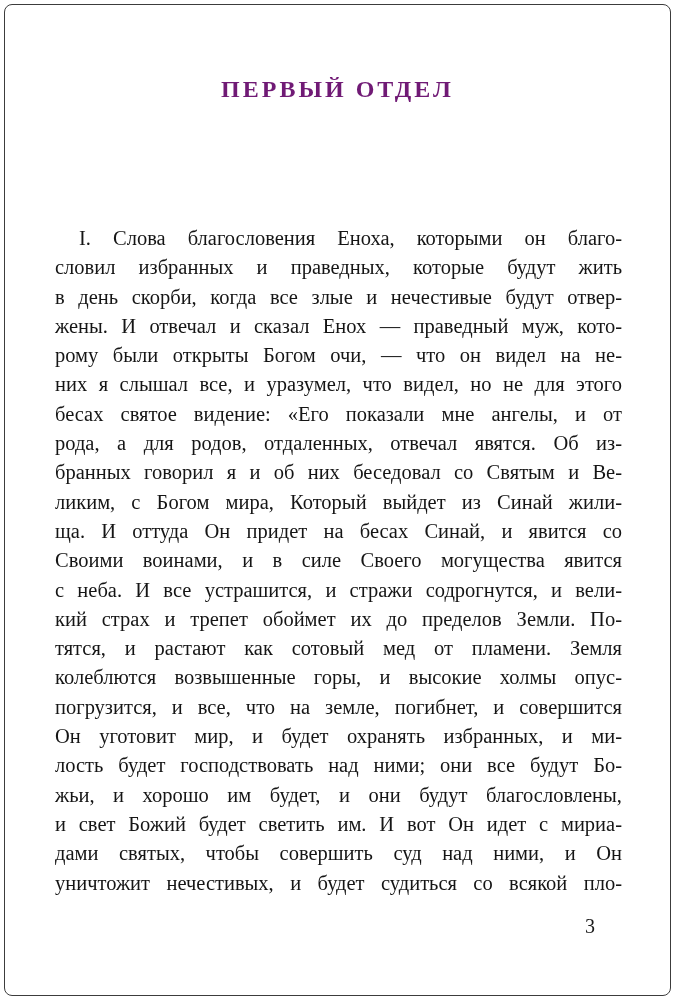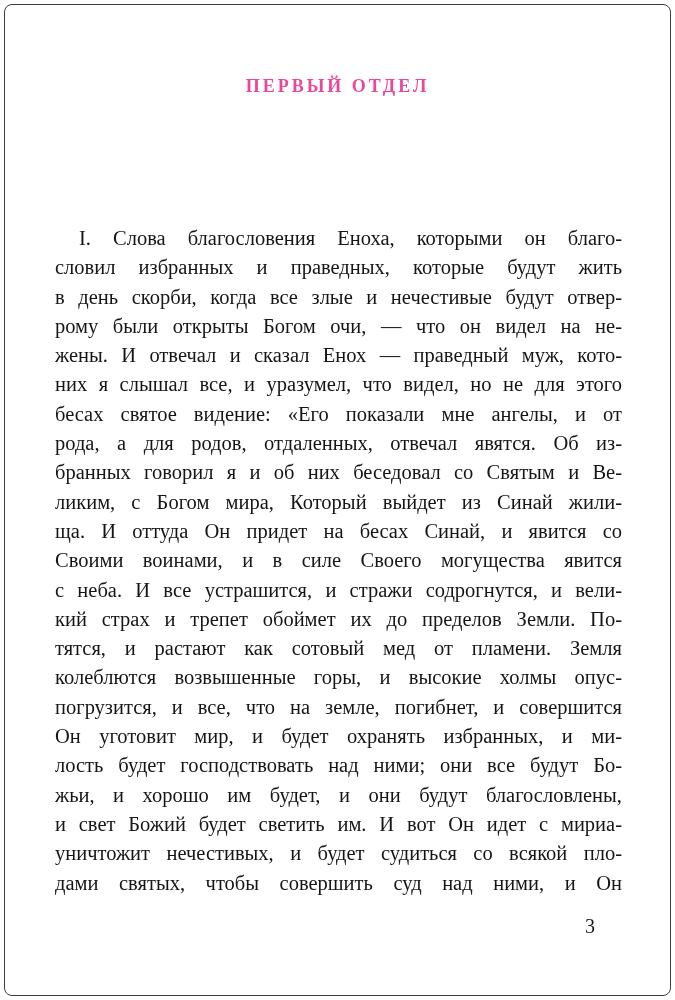--- a/index.html
+++ b/index.html
@@ -26,24 +26,24 @@
     border-radius: 8px;
     pointer-events: none;
   }
   .section-title {
     position: absolute;
     top: 76px;
     left: 0;
     right: 0;
     margin: 0;
     text-align: center;
-    font-size: 18px;
+    font-size: 24px;
     font-weight: bold;
     letter-spacing: 3px;
-    color: #ec4899;
+    color: #701a75;
   }
   .body-text {
     position: absolute;
     top: 224px;
     left: 55px;
     width: 567px;
     font-size: 20.5px;
     line-height: 29.3px;
     color: #151515;
   }
@@ -70,36 +70,36 @@
 
 <div class="page">
   <div class="page-frame"></div>
 
   <h1 class="section-title">ПЕРВЫЙ ОТДЕЛ</h1>
 
   <div class="body-text">
     <span class="body-line first">I. Слова благословения Еноха, которыми он благо-</span>
     <span class="body-line">словил избранных и праведных, которые будут жить</span>
     <span class="body-line">в день скорби, когда все злые и нечестивые будут отвер-</span>
+    <span class="body-line">жены. И отвечал и сказал Енох — праведный муж, кото-</span>
     <span class="body-line">рому были открыты Богом очи, — что он видел на не-</span>
-    <span class="body-line">жены. И отвечал и сказал Енох — праведный муж, кото-</span>
     <span class="body-line">них я слышал все, и уразумел, что видел, но не для этого</span>
     <span class="body-line">бесах святое видение: «Его показали мне ангелы, и от</span>
     <span class="body-line">рода, а для родов, отдаленных, отвечал явятся. Об из-</span>
     <span class="body-line">бранных говорил я и об них беседовал со Святым и Ве-</span>
     <span class="body-line">ликим, с Богом мира, Который выйдет из Синай жили-</span>
     <span class="body-line">ща. И оттуда Он придет на бесах Синай, и явится со</span>
     <span class="body-line">Своими воинами, и в силе Своего могущества явится</span>
     <span class="body-line">с неба. И все устрашится, и стражи содрогнутся, и вели-</span>
     <span class="body-line">кий страх и трепет обоймет их до пределов Земли. По-</span>
     <span class="body-line">тятся, и растают как сотовый мед от пламени. Земля</span>
     <span class="body-line">колеблются возвышенные горы, и высокие холмы опус-</span>
     <span class="body-line">погрузится, и все, что на земле, погибнет, и совершится</span>
     <span class="body-line">Он уготовит мир, и будет охранять избранных, и ми-</span>
     <span class="body-line">лость будет господствовать над ними; они все будут Бо-</span>
     <span class="body-line">жьи, и хорошо им будет, и они будут благословлены,</span>
     <span class="body-line">и свет Божий будет светить им. И вот Он идет с мириа-</span>
+    <span class="body-line">дами святых, чтобы совершить суд над ними, и Он</span>
     <span class="body-line">уничтожит нечестивых, и будет судиться со всякой пло-</span>
-    <span class="body-line">дами святых, чтобы совершить суд над ними, и Он</span>
   </div>
 
   <div class="page-number">3</div>
 </div>
 
 </body></html>

